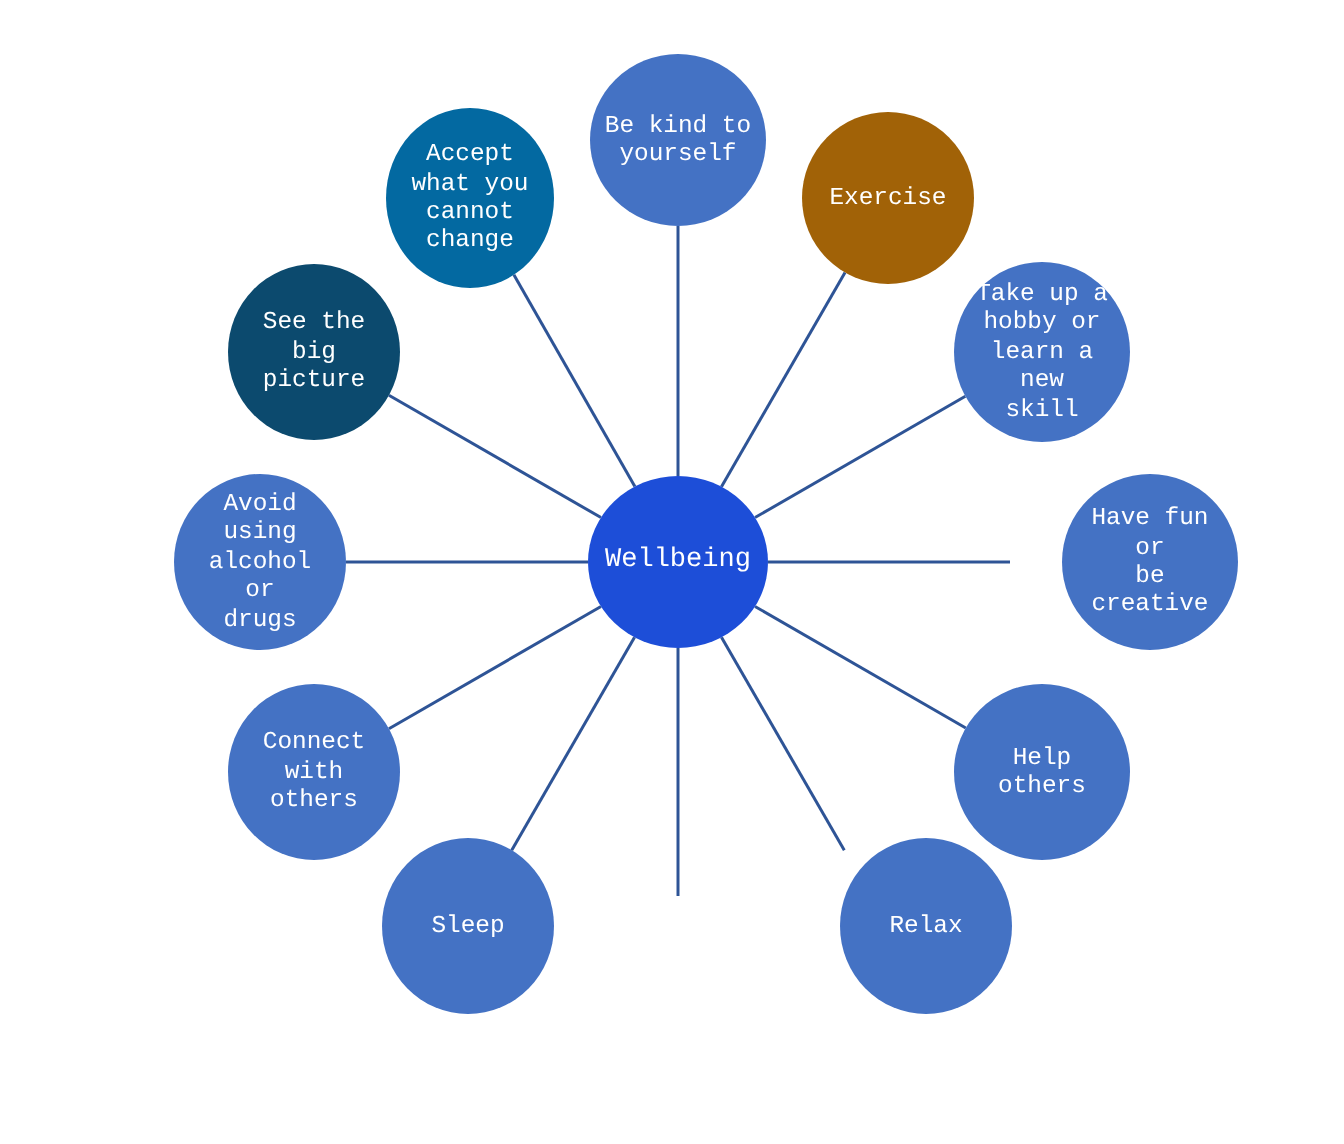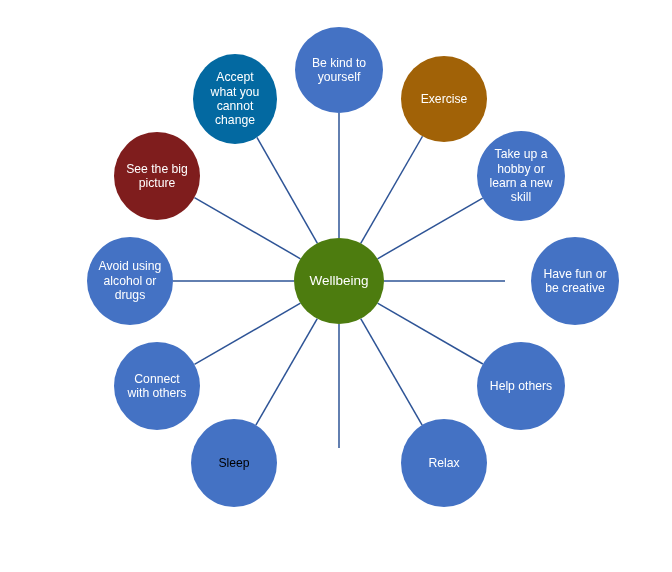--- a/index.html
+++ b/index.html
@@ -30,20 +30,21 @@
     border-radius: 50%;
     background: #4472C4;
     color: #ffffff;
     display: flex;
     align-items: center;
     justify-content: center;
     text-align: center;
     box-sizing: border-box;
     line-height: 1.18;
     z-index: 2;
+    font-family: Liberation Mono, monospace;
   }
   .node .node-label {
     display: block;
     padding: 0 7px;
     white-space: pre-line;
   }
   .node-center {
     font-size: 13.5px;
   }
   .node-satellite {
@@ -83,41 +84,41 @@
 learn a new
 skill</span>
     </div>
     <div class="node node-satellite" style="left: 531px; top: 237px; width: 88px; height: 88px; background: rgb(68, 114, 196); color: rgb(255, 255, 255);">
       <span class="node-label">Have fun or
 be creative</span>
     </div>
     <div class="node node-satellite" style="left: 477px; top: 342px; width: 88px; height: 88px; background: rgb(68, 114, 196); color: rgb(255, 255, 255);">
       <span class="node-label">Help others</span>
     </div>
-    <div class="node node-satellite" style="left: 401px; top: 419px; width: 86px; height: 88px; background: rgb(68, 114, 196); color: rgb(255, 255, 255);">
+    <div class="node node-satellite" style="left: 420px; top: 419px; width: 86px; height: 88px; background: rgb(68, 114, 196); color: rgb(255, 255, 255);">
       <span class="node-label">Relax</span>
     </div>
-    <div class="node node-satellite" style="left: 191px; top: 419px; width: 86px; height: 88px; background: rgb(68, 114, 196); color: #000000;">
+    <div class="node node-satellite" style="left: 191px; top: 419px; width: 86px; height: 88px; background: rgb(68, 114, 196); color: #ffffff;">
       <span class="node-label">Sleep</span>
     </div>
     <div class="node node-satellite" style="left: 114px; top: 342px; width: 86px; height: 88px; background: rgb(68, 114, 196); color: rgb(255, 255, 255);">
       <span class="node-label">Connect
 with others</span>
     </div>
     <div class="node node-satellite" style="left: 87px; top: 237px; width: 86px; height: 88px; background: rgb(68, 114, 196); color: rgb(255, 255, 255);">
       <span class="node-label">Avoid using
 alcohol or
 drugs</span>
     </div>
-    <div class="node node-satellite" style="left: 114px; top: 132px; width: 86px; height: 88px; background: #7f1d1d; color: rgb(255, 255, 255);">
+    <div class="node node-satellite" style="left: 114px; top: 132px; width: 86px; height: 88px; background: #0c4a6e; color: rgb(255, 255, 255);">
       <span class="node-label">See the big
 picture</span>
     </div>
     <div class="node node-satellite" style="left: 193px; top: 54px; width: 84px; height: 90px; background: #0369a1; color: rgb(255, 255, 255);">
       <span class="node-label">Accept
 what you
 cannot
 change</span>
     </div>
-    <div class="node node-center" style="left: 294px; top: 238px; width: 90px; height: 86px; background: #4d7c0f; color: rgb(255, 255, 255);">
+    <div class="node node-center" style="left: 294px; top: 238px; width: 90px; height: 86px; background: #1d4ed8; color: rgb(255, 255, 255);">
       <span class="node-label">Wellbeing</span>
     </div>
   </div>
 
 </body></html>

